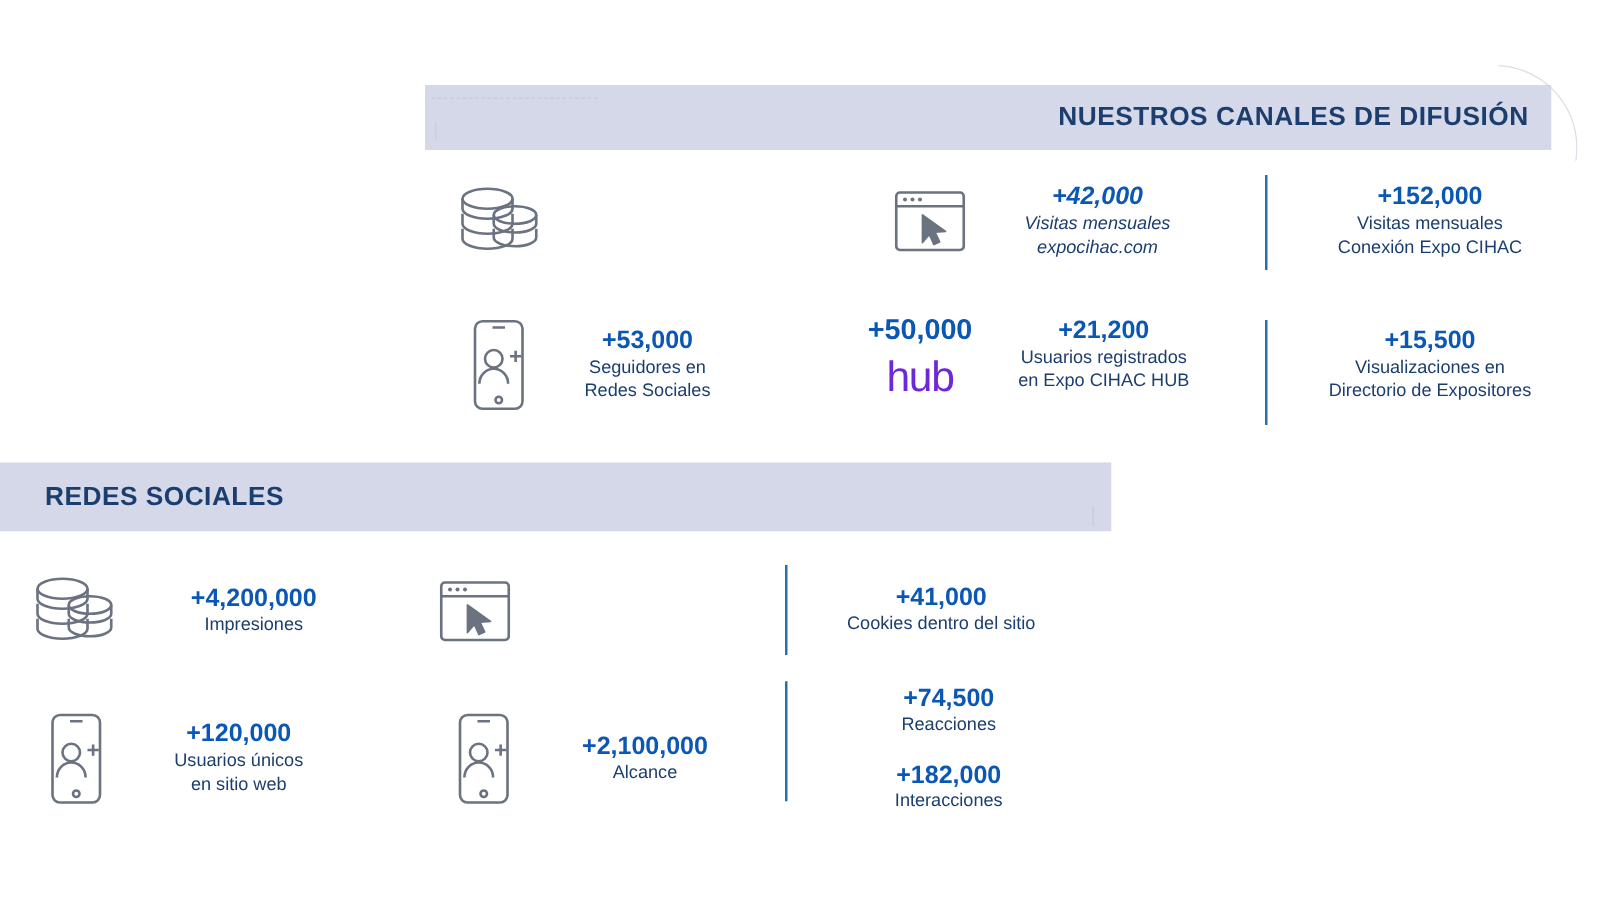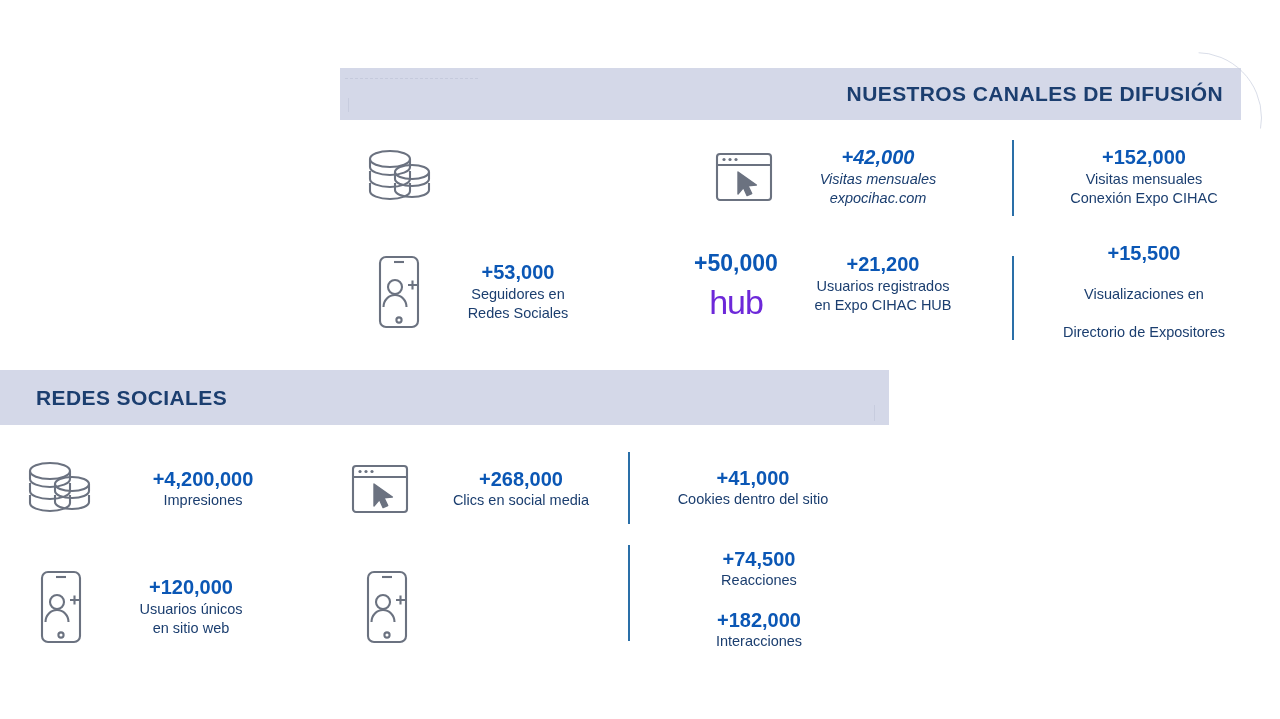--- a/index.html
+++ b/index.html
@@ -198,21 +198,21 @@
   <div class="txt" style="width:166px;">
     <div class="value">+21,200</div>
     <div class="label">Usuarios registrados</div>
     <div class="label">en Expo CIHAC HUB</div>
   </div>
 </div>
 
 <div class="vsep" style="left:1012px; top:256px; height:84px;"></div>
 
 <div class="stat" style="left:1030px; top:255px; width:228px; height:74px;">
-  <div class="txt" style="width:228px;gap:19px;">
+  <div class="txt" style="width:228px;">
     <div class="value">+15,500</div>
     <div class="label">Visualizaciones en</div>
     <div class="label">Directorio de Expositores</div>
   </div>
 </div>
 
 <div class="banner" id="banner-social">
   <div class="banner-title">REDES SOCIALES</div>
 </div>
 <div class="artifact-tick" style="left:874px; top:405px; height:16px;"></div>
@@ -239,24 +239,20 @@
   <div class="icon">
     <svg width="64" height="58" viewBox="0 0 64 58" fill="none" stroke="#6b7280" stroke-width="2.1">
       <rect x="5" y="6" width="54" height="46" rx="3"></rect>
       <path d="M5 17h54"></path>
       <circle cx="12" cy="11.5" r="1.6" fill="#6b7280" stroke="none"></circle>
       <circle cx="18" cy="11.5" r="1.6" fill="#6b7280" stroke="none"></circle>
       <circle cx="24" cy="11.5" r="1.6" fill="#6b7280" stroke="none"></circle>
       <path d="M26 24l0 22 5.5-6.4 3.6 8 4.6-2.1-3.7-7.8 8.4-0.6z" fill="#6b7280" stroke="#6b7280" stroke-width="1.4" stroke-linejoin="round"></path>
     </svg>
   </div>
-  <div class="txt" style="margin-left:14px; width:190px;">
-    <div class="value">+268,000</div>
-    <div class="label">Clics en social media</div>
-  </div>
 </div>
 
 <div class="vsep" style="left:628px; top:452px; height:72px;"></div>
 
 <div class="stat" style="left:645px; top:454px; width:216px; height:68px;">
   <div class="txt" style="width:216px;">
     <div class="value">+41,000</div>
     <div class="label">Cookies dentro del sitio</div>
   </div>
 </div>
@@ -283,20 +279,24 @@
   <div class="icon">
     <svg width="52" height="78" viewBox="0 0 52 78" fill="none" stroke="#6b7280" stroke-width="2.1">
       <rect x="12" y="4" width="38" height="70" rx="6"></rect>
       <path d="M26 9h10"></path>
       <circle cx="31" cy="67" r="2.6"></circle>
       <circle cx="27" cy="34" r="7"></circle>
       <path d="M15.5 54c0-6.8 5.2-12 11.5-12s11.5 5.2 11.5 12"></path>
       <path d="M40 32h9M44.5 27.5v9"></path>
     </svg>
   </div>
+  <div class="txt" style="margin-left:18px; width:180px;">
+    <div class="value">+2,100,000</div>
+    <div class="label">Alcance</div>
+  </div>
 </div>
 
 <div class="vsep" style="left:628px; top:545px; height:96px;"></div>
 
 <div class="stat" style="left:656px; top:545px; width:206px; height:48px;">
   <div class="txt" style="width:206px;">
     <div class="value">+74,500</div>
     <div class="label">Reacciones</div>
   </div>
 </div>

